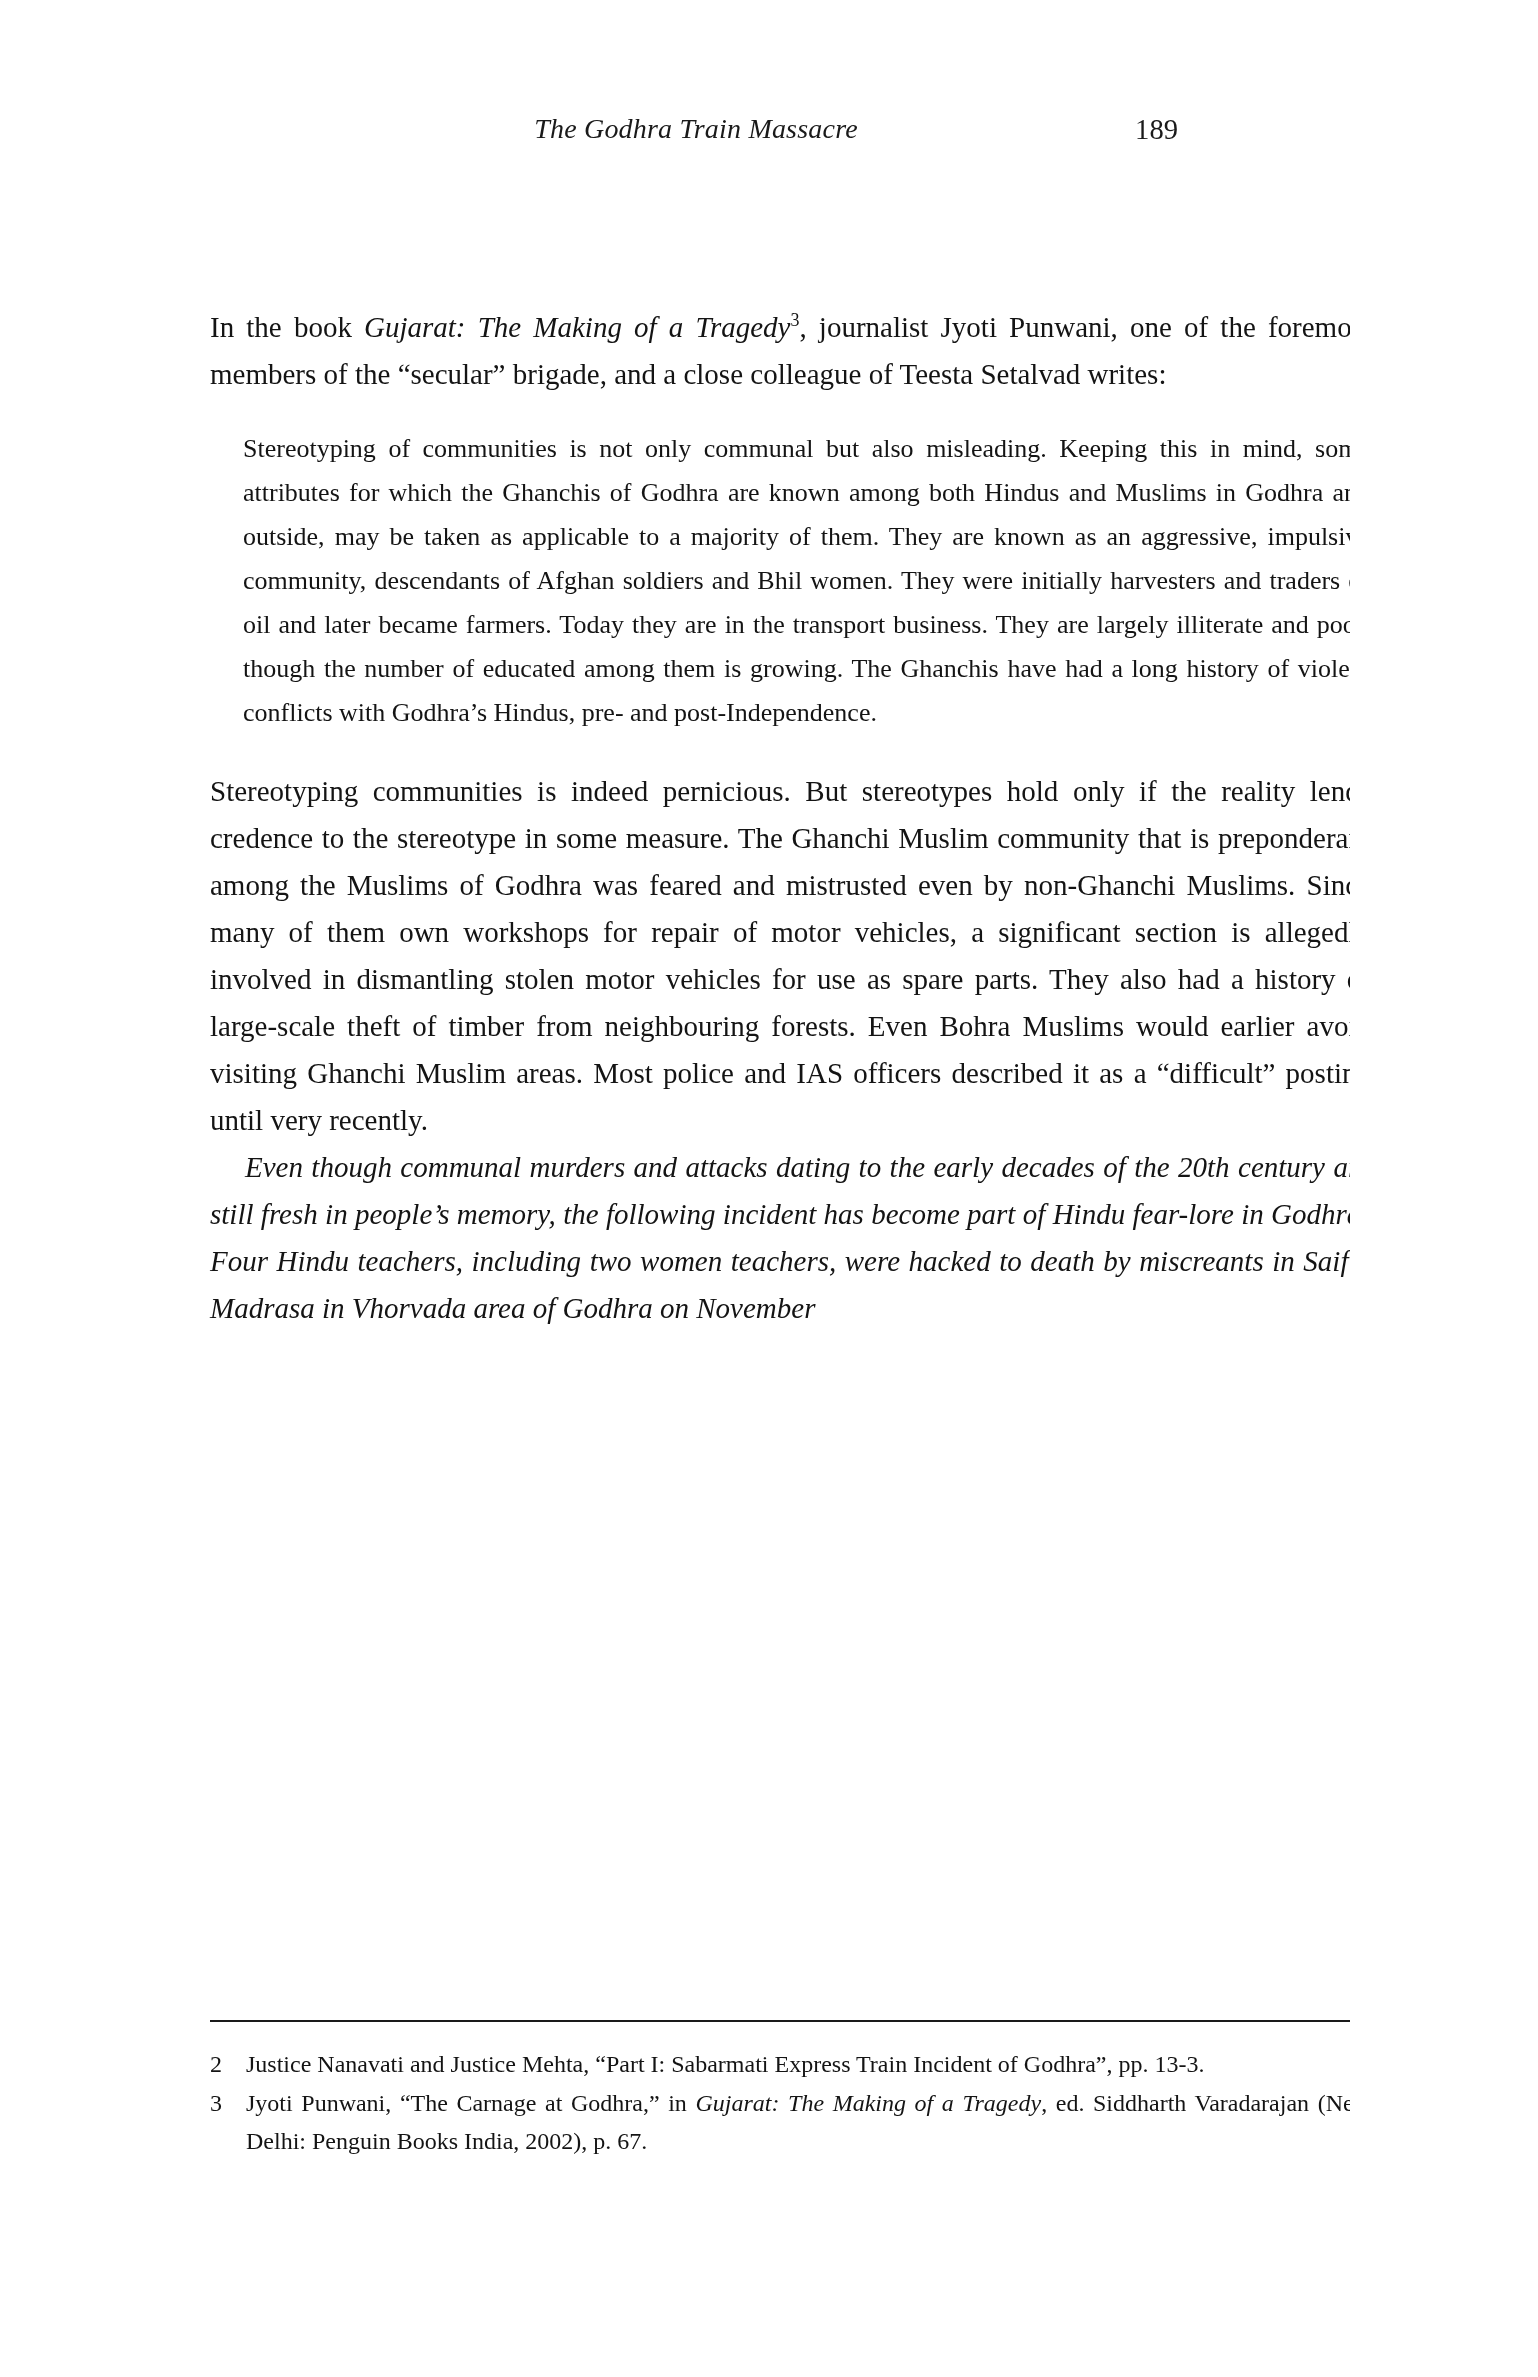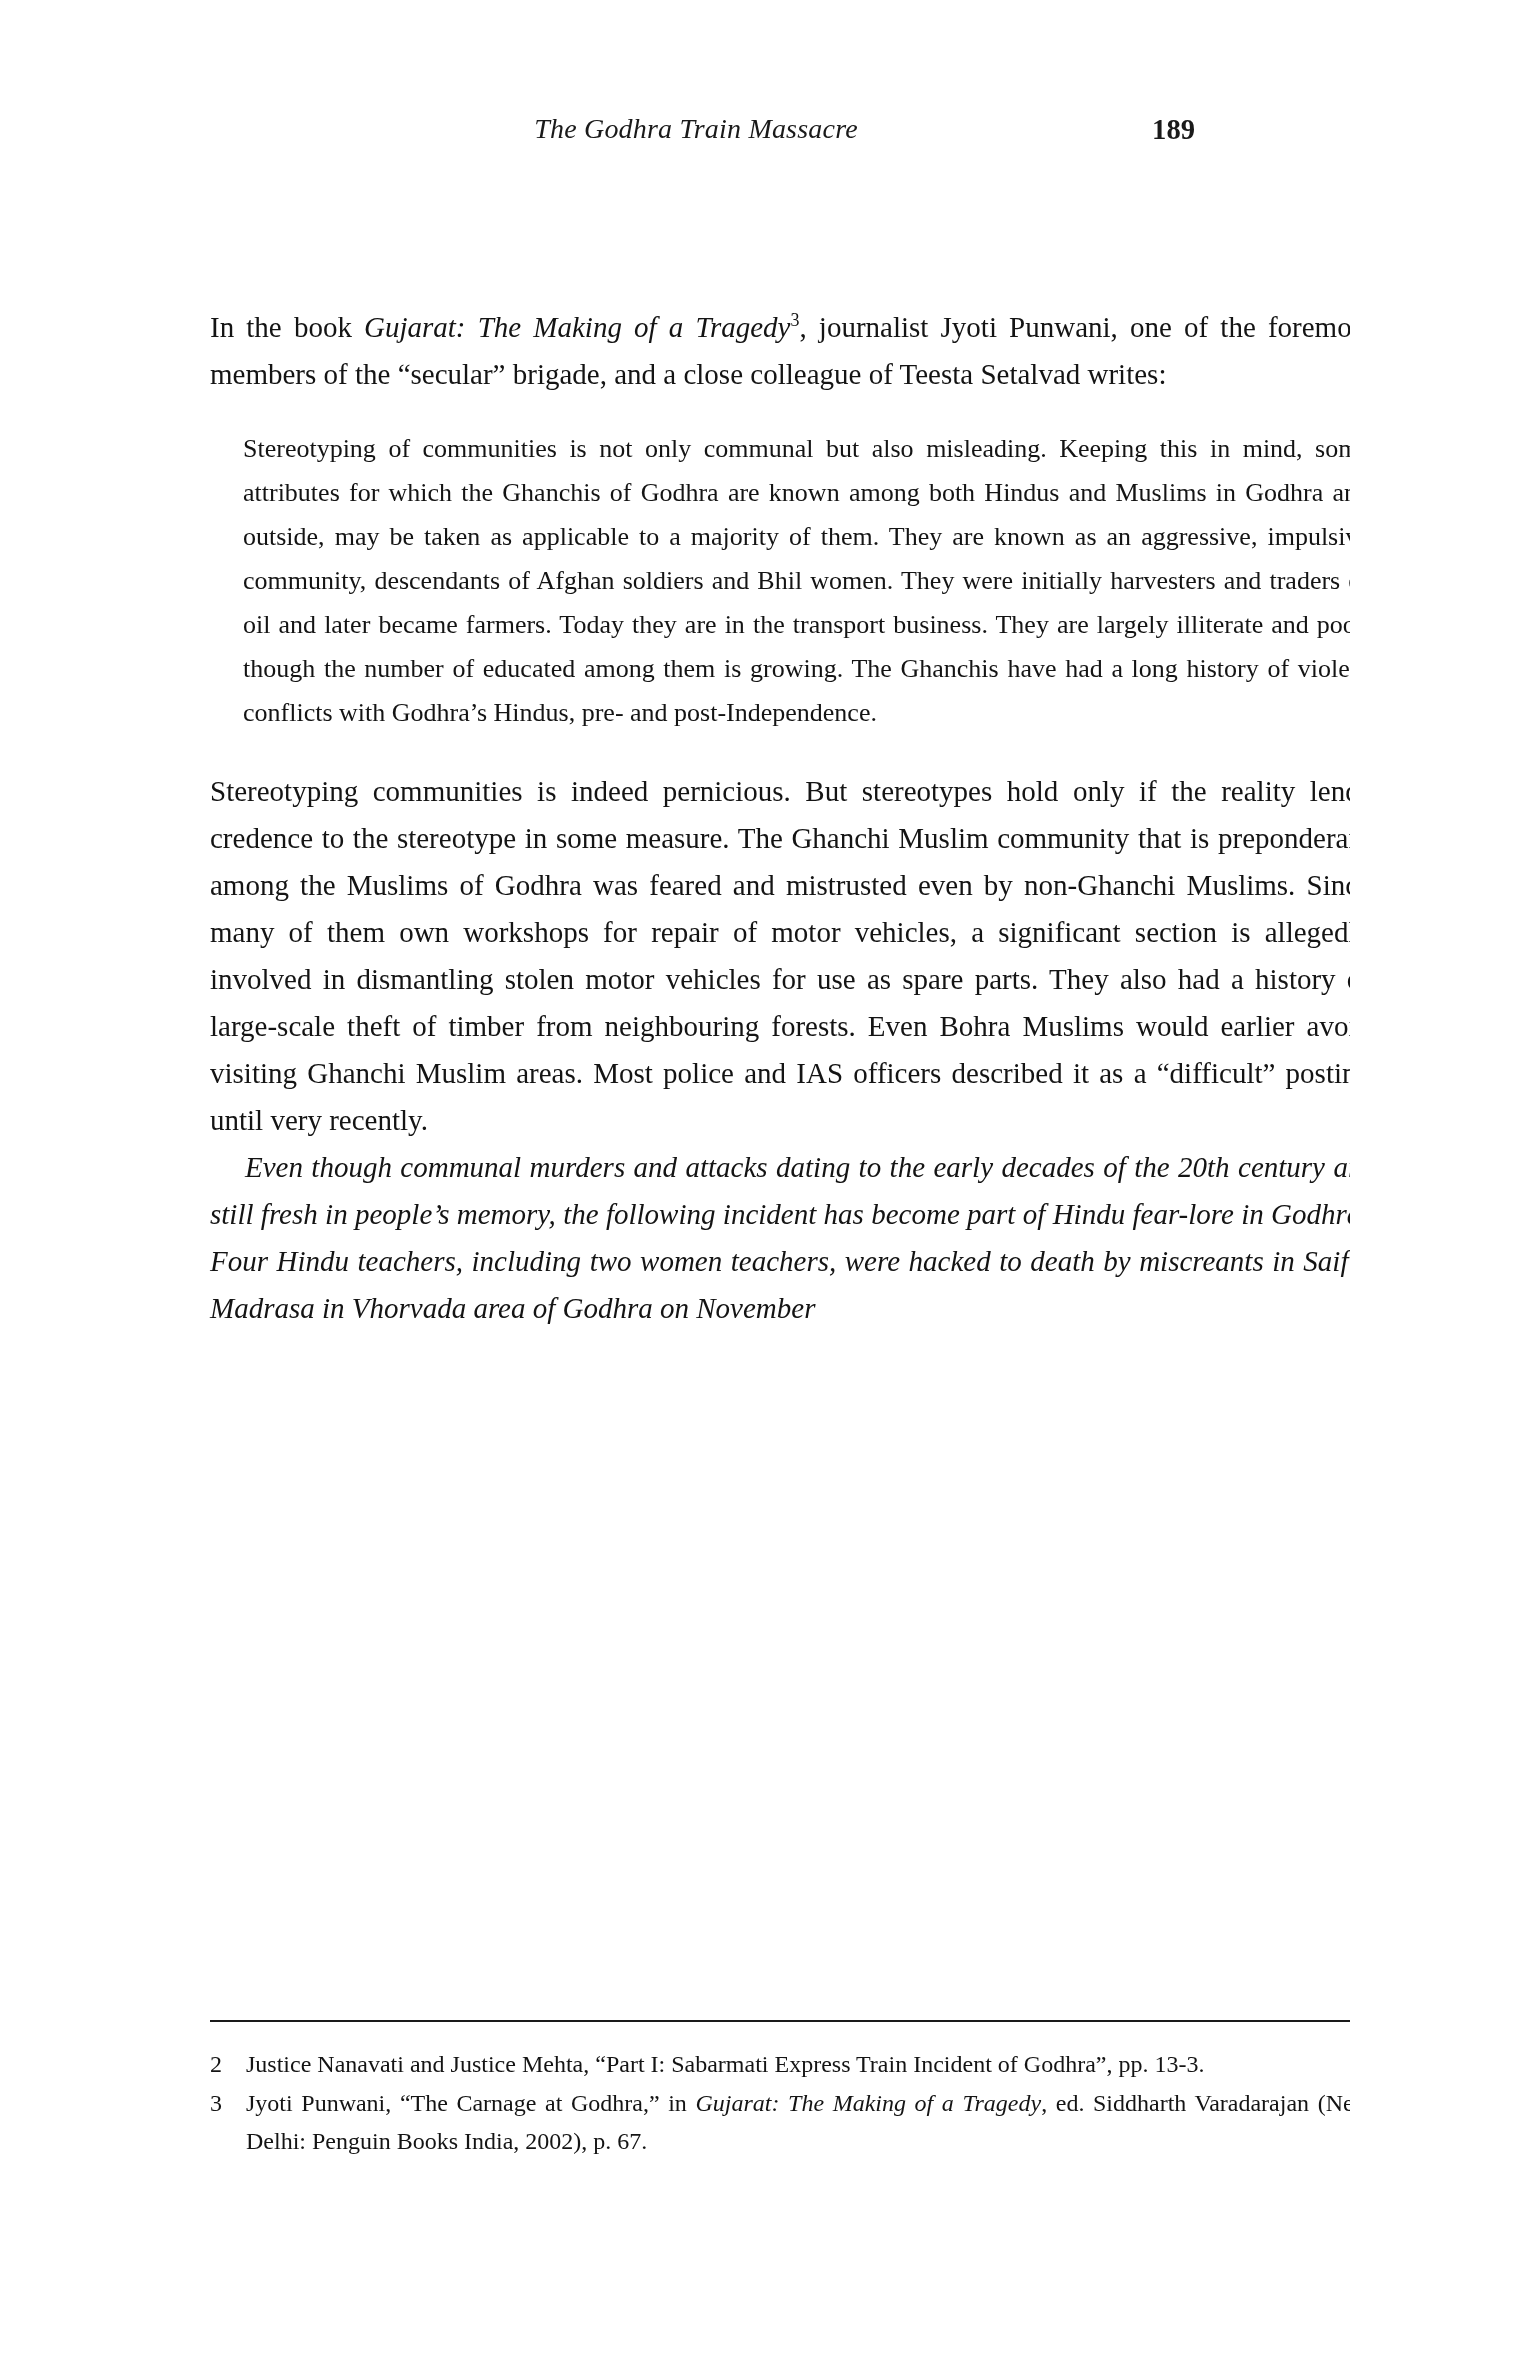--- a/index.html
+++ b/index.html
@@ -35,26 +35,25 @@
   }
   .running-head-title {
     font-style: italic;
     font-size: 28px;
     letter-spacing: 0.2px;
     color: #1a1a1a;
     white-space: nowrap;
   }
   .folio {
     position: absolute;
-    right: 155px;
+    right: 172px;
     top: 113px;
     font-size: 28.6px;
     color: #1a1a1a;
     line-height: 1.2;
-    font-weight: bold;
   }
 
   
   .textblock {
     position: absolute;
     left: 210px;
     top: 259px;
     width: 1161px;
   }
 

